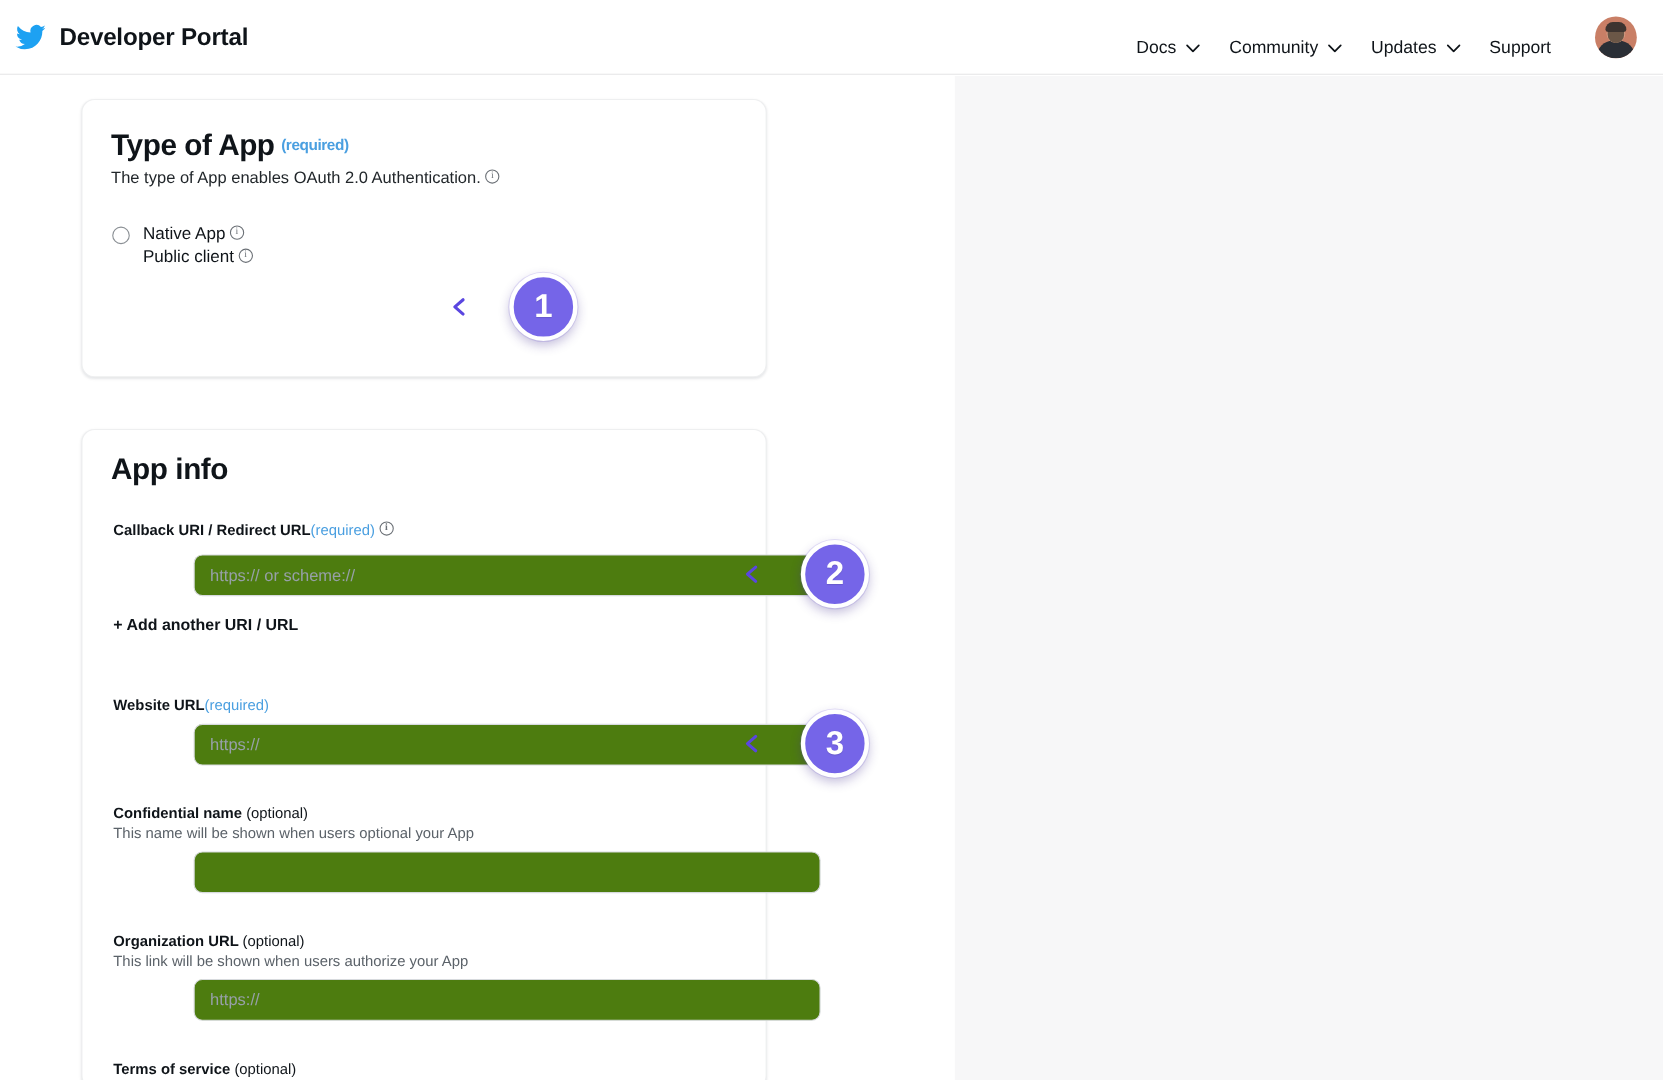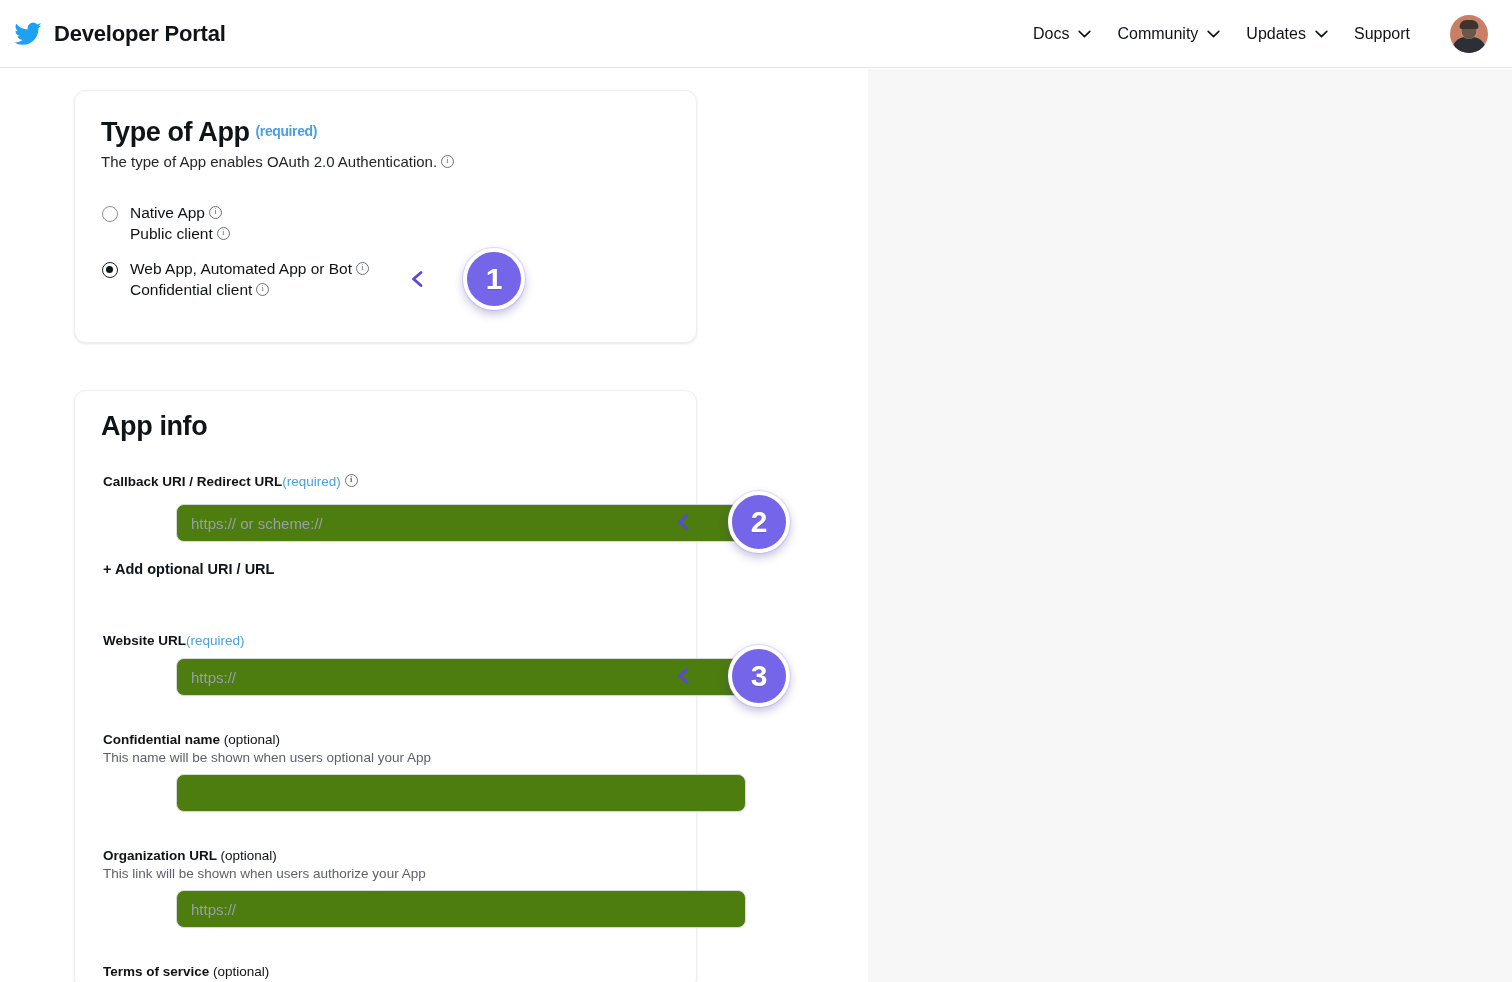--- a/index.html
+++ b/index.html
@@ -30,21 +30,21 @@
     border-bottom: 1px solid #e6e7e8;
     display: flex; align-items: center;
   }
   .brand { display: flex; align-items: center; margin-left: 14px; }
   .brand .bird { width: 28px; height: 28px; display: block; }
   .brand-title {
     font-size: 22px; font-weight: bold; color: #0f1419;
     margin-left: 12px; letter-spacing: -0.2px;
   }
   .nav-right {
-    margin-left: auto; display: flex; align-items: center;
+    margin-left: auto; display: flex; align-items: flex-end;
     margin-right: 24px; gap: 26px;
   }
   .nav-item {
     display: flex; align-items: center; gap: 9px;
     font-size: 16px; color: #0f1419; cursor: pointer;
   }
   .chev { display: block; width: 13px; height: 8px; }
   .avatar {
     width: 38px; height: 38px; border-radius: 50%;
     margin-left: 14px; overflow: hidden;
@@ -226,45 +226,34 @@
       <div class="radio-texts">
         <div class="radio-main">
           <span>Native App</span><i class="info"></i>
         </div>
         <div class="radio-sub">
           <span>Public client</span><i class="info"></i>
         </div>
       </div>
     </div>
 
-    <div class="radio-row" style="left:27px; top:169px;">
-      <div class="radio checked"></div>
-      <div class="radio-texts">
-        <div class="radio-main">
-          <span>Web App, Automated App or Bot</span><i class="info"></i>
-        </div>
-        <div class="radio-sub">
-          <span>Confidential client</span><i class="info"></i>
-        </div>
-      </div>
-    </div>
   </div>
 
   <div class="card" id="card-appinfo">
 
     <div class="card-title" style="left:26px; top:20px;">
       <span>App info</span>
     </div>
 
     <div class="field-label" style="left:28px; top:83px;">
       <span>Callback URI / Redirect URL</span><span class="req">(required)</span><i class="info"></i>
     </div>
     <input class="input" style="top: 113px;" placeholder="https:// or scheme://">
 
-    <div class="addlink" style="left:28px; top:170px;">+ Add optional URI / URL</div>
+    <div class="addlink" style="left:28px; top:170px;">+ Add another URI / URL</div>
 
     <div class="field-label" style="left:28px; top:242px;">
       <span>Website URL</span><span class="req">(required)</span>
     </div>
     <input class="input" style="top: 267px;" placeholder="https://">
 
     <div class="field-label" style="left:28px; top:341px;">
       <span>Confidential name</span> <span class="opt">(optional)</span>
     </div>
     <div class="field-help" style="left:28px; top:359px;">This name will be shown when users optional your App</div>

